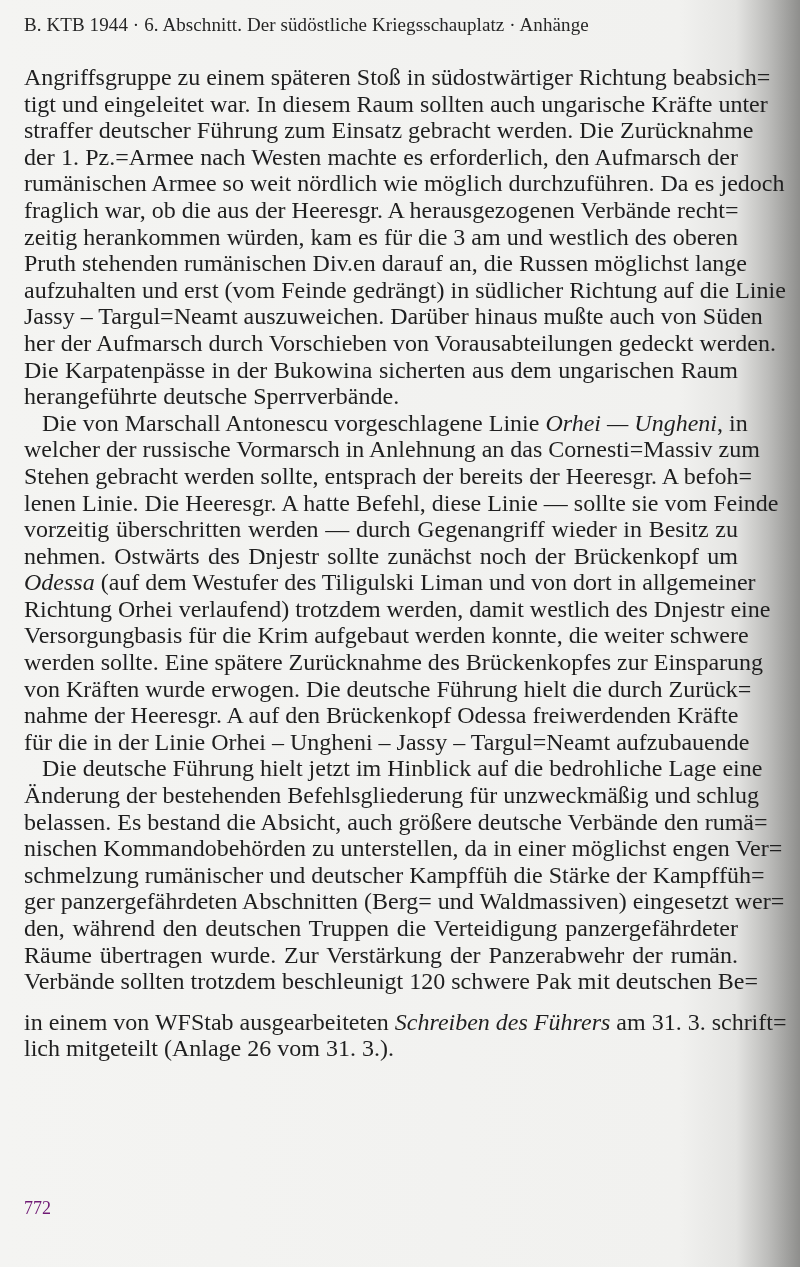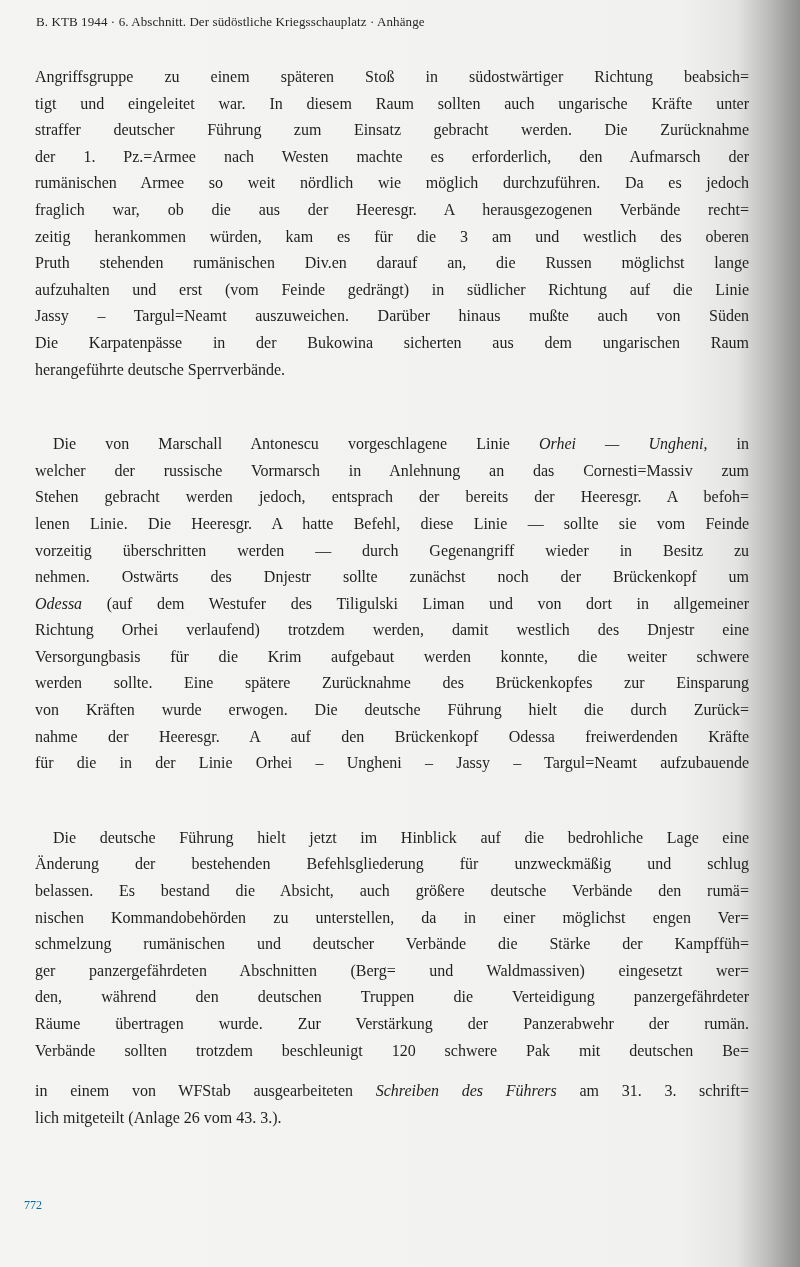--- a/index.html
+++ b/index.html
@@ -4,80 +4,81 @@
 <style>
   html, body { margin: 0; padding: 0; }
   body {
     width: 800px; height: 1267px; overflow: hidden; position: relative;
     background: linear-gradient(to right, #f4f4f2 0%, #f1f1ef 85%, #e4e4e2 92%, #bdbdbb 96%, #8e8e8c 100%);
     font-family: "Liberation Serif", serif;
     color: #1f1f1f;
   }
   .page { position: absolute; left: 24px; top: 0; width: 714px; }
   .running-head {
-    position: absolute; left: 12px; top: 14px; font-size: 13px; letter-spacing: 0.1px; color: #262626;
+    position: absolute; left: 0; top: 14px; font-size: 19px; letter-spacing: 0.1px; color: #262626;
     white-space: nowrap;
   }
   .body-text {
-    position: absolute; left: 11px; top: 64px; width: 714px;
-    font-size: 16px; line-height: 26.6px;
+    position: absolute; left: 0; top: 64px; width: 714px;
+    font-size: 24px; line-height: 26.6px;
   }
   .line { display: block; text-align: justify; text-align-last: justify; white-space: nowrap; height: 26.6px; overflow: visible; }
   .line.last { text-align-last: left; }
-  .line.indent { padding-left: 18px; margin-top: 48px; }
+  .line.indent { padding-left: 18px; }
   .gap { height: 14px; }
   i { font-style: italic; }
-  .folio { position: absolute; left: 0; top: 1198px; font-size: 12px; color: #0369a1; }
+  .folio { position: absolute; left: 0; top: 1198px; font-size: 18px; color: #701a75; }
 </style>
 </head>
 <body>
 
 <div class="page">
   <div class="running-head">B. KTB 1944 · 6. Abschnitt. Der südöstliche Kriegsschauplatz · Anhänge</div>
   <div class="body-text" id="body-text">
       <div>
         <span class="line">Angriffsgruppe zu einem späteren Stoß in südostwärtiger Richtung beabsich=</span>
         <span class="line">tigt und eingeleitet war. In diesem Raum sollten auch ungarische Kräfte unter</span>
         <span class="line">straffer deutscher Führung zum Einsatz gebracht werden. Die Zurücknahme</span>
         <span class="line">der 1. Pz.=Armee nach Westen machte es erforderlich, den Aufmarsch der</span>
         <span class="line">rumänischen Armee so weit nördlich wie möglich durchzuführen. Da es jedoch</span>
         <span class="line">fraglich war, ob die aus der Heeresgr. A herausgezogenen Verbände recht=</span>
         <span class="line">zeitig herankommen würden, kam es für die 3 am und westlich des oberen</span>
         <span class="line">Pruth stehenden rumänischen Div.en darauf an, die Russen möglichst lange</span>
         <span class="line">aufzuhalten und erst (vom Feinde gedrängt) in südlicher Richtung auf die Linie</span>
         <span class="line">Jassy – Targul=Neamt auszuweichen. Darüber hinaus mußte auch von Süden</span>
+        <span class="line">her der Aufmarsch durch Vorschieben von Vorausabteilungen gedeckt werden.</span>
         <span class="line">Die Karpatenpässe in der Bukowina sicherten aus dem ungarischen Raum</span>
         <span class="line last">herangeführte deutsche Sperrverbände.</span>
       </div>
       <div>
         <span class="line indent">Die von Marschall Antonescu vorgeschlagene Linie <i>Orhei — Ungheni</i>, in</span>
         <span class="line">welcher der russische Vormarsch in Anlehnung an das Cornesti=Massiv zum</span>
-        <span class="line">Stehen gebracht werden jedoch, entsprach der bereits der Heeresgr. A befoh=</span>
+        <span class="line">Stehen gebracht werden sollte, entsprach der bereits der Heeresgr. A befoh=</span>
         <span class="line">lenen Linie. Die Heeresgr. A hatte Befehl, diese Linie — sollte sie vom Feinde</span>
         <span class="line">vorzeitig überschritten werden — durch Gegenangriff wieder in Besitz zu</span>
         <span class="line">nehmen. Ostwärts des Dnjestr sollte zunächst noch der Brückenkopf um</span>
         <span class="line"><i>Odessa</i> (auf dem Westufer des Tiligulski Liman und von dort in allgemeiner</span>
         <span class="line">Richtung Orhei verlaufend) trotzdem werden, damit westlich des Dnjestr eine</span>
         <span class="line">Versorgungbasis für die Krim aufgebaut werden konnte, die weiter schwere</span>
         <span class="line">werden sollte. Eine spätere Zurücknahme des Brückenkopfes zur Einsparung</span>
         <span class="line">von Kräften wurde erwogen. Die deutsche Führung hielt die durch Zurück=</span>
         <span class="line">nahme der Heeresgr. A auf den Brückenkopf Odessa freiwerdenden Kräfte</span>
         <span class="line">für die in der Linie Orhei – Ungheni – Jassy – Targul=Neamt aufzubauende</span>
       </div>
       <div>
         <span class="line indent">Die deutsche Führung hielt jetzt im Hinblick auf die bedrohliche Lage eine</span>
         <span class="line">Änderung der bestehenden Befehlsgliederung für unzweckmäßig und schlug</span>
         <span class="line">belassen. Es bestand die Absicht, auch größere deutsche Verbände den rumä=</span>
         <span class="line">nischen Kommandobehörden zu unterstellen, da in einer möglichst engen Ver=</span>
-        <span class="line">schmelzung rumänischen und deutscher Verbände die Stärke der Kampffüh=</span>
+        <span class="line">schmelzung rumänischer und deutscher Kampffüh die Stärke der Kampffüh=</span>
         <span class="line">ger panzergefährdeten Abschnitten (Berg= und Waldmassiven) eingesetzt wer=</span>
         <span class="line">den, während den deutschen Truppen die Verteidigung panzergefährdeter</span>
         <span class="line">Räume übertragen wurde. Zur Verstärkung der Panzerabwehr der rumän.</span>
         <span class="line">Verbände sollten trotzdem beschleunigt 120 schwere Pak mit deutschen Be=</span>
       </div>
       <div class="gap"></div>
       <div>
         <span class="line">in einem von WFStab ausgearbeiteten <i>Schreiben des Führers</i> am 31. 3. schrift=</span>
-        <span class="line last">lich mitgeteilt (Anlage 26 vom 43. 3.).</span>
+        <span class="line last">lich mitgeteilt (Anlage 26 vom 31. 3.).</span>
       </div>
     </div>
   <div class="folio">772</div>
 </div>
 
 </body></html>

